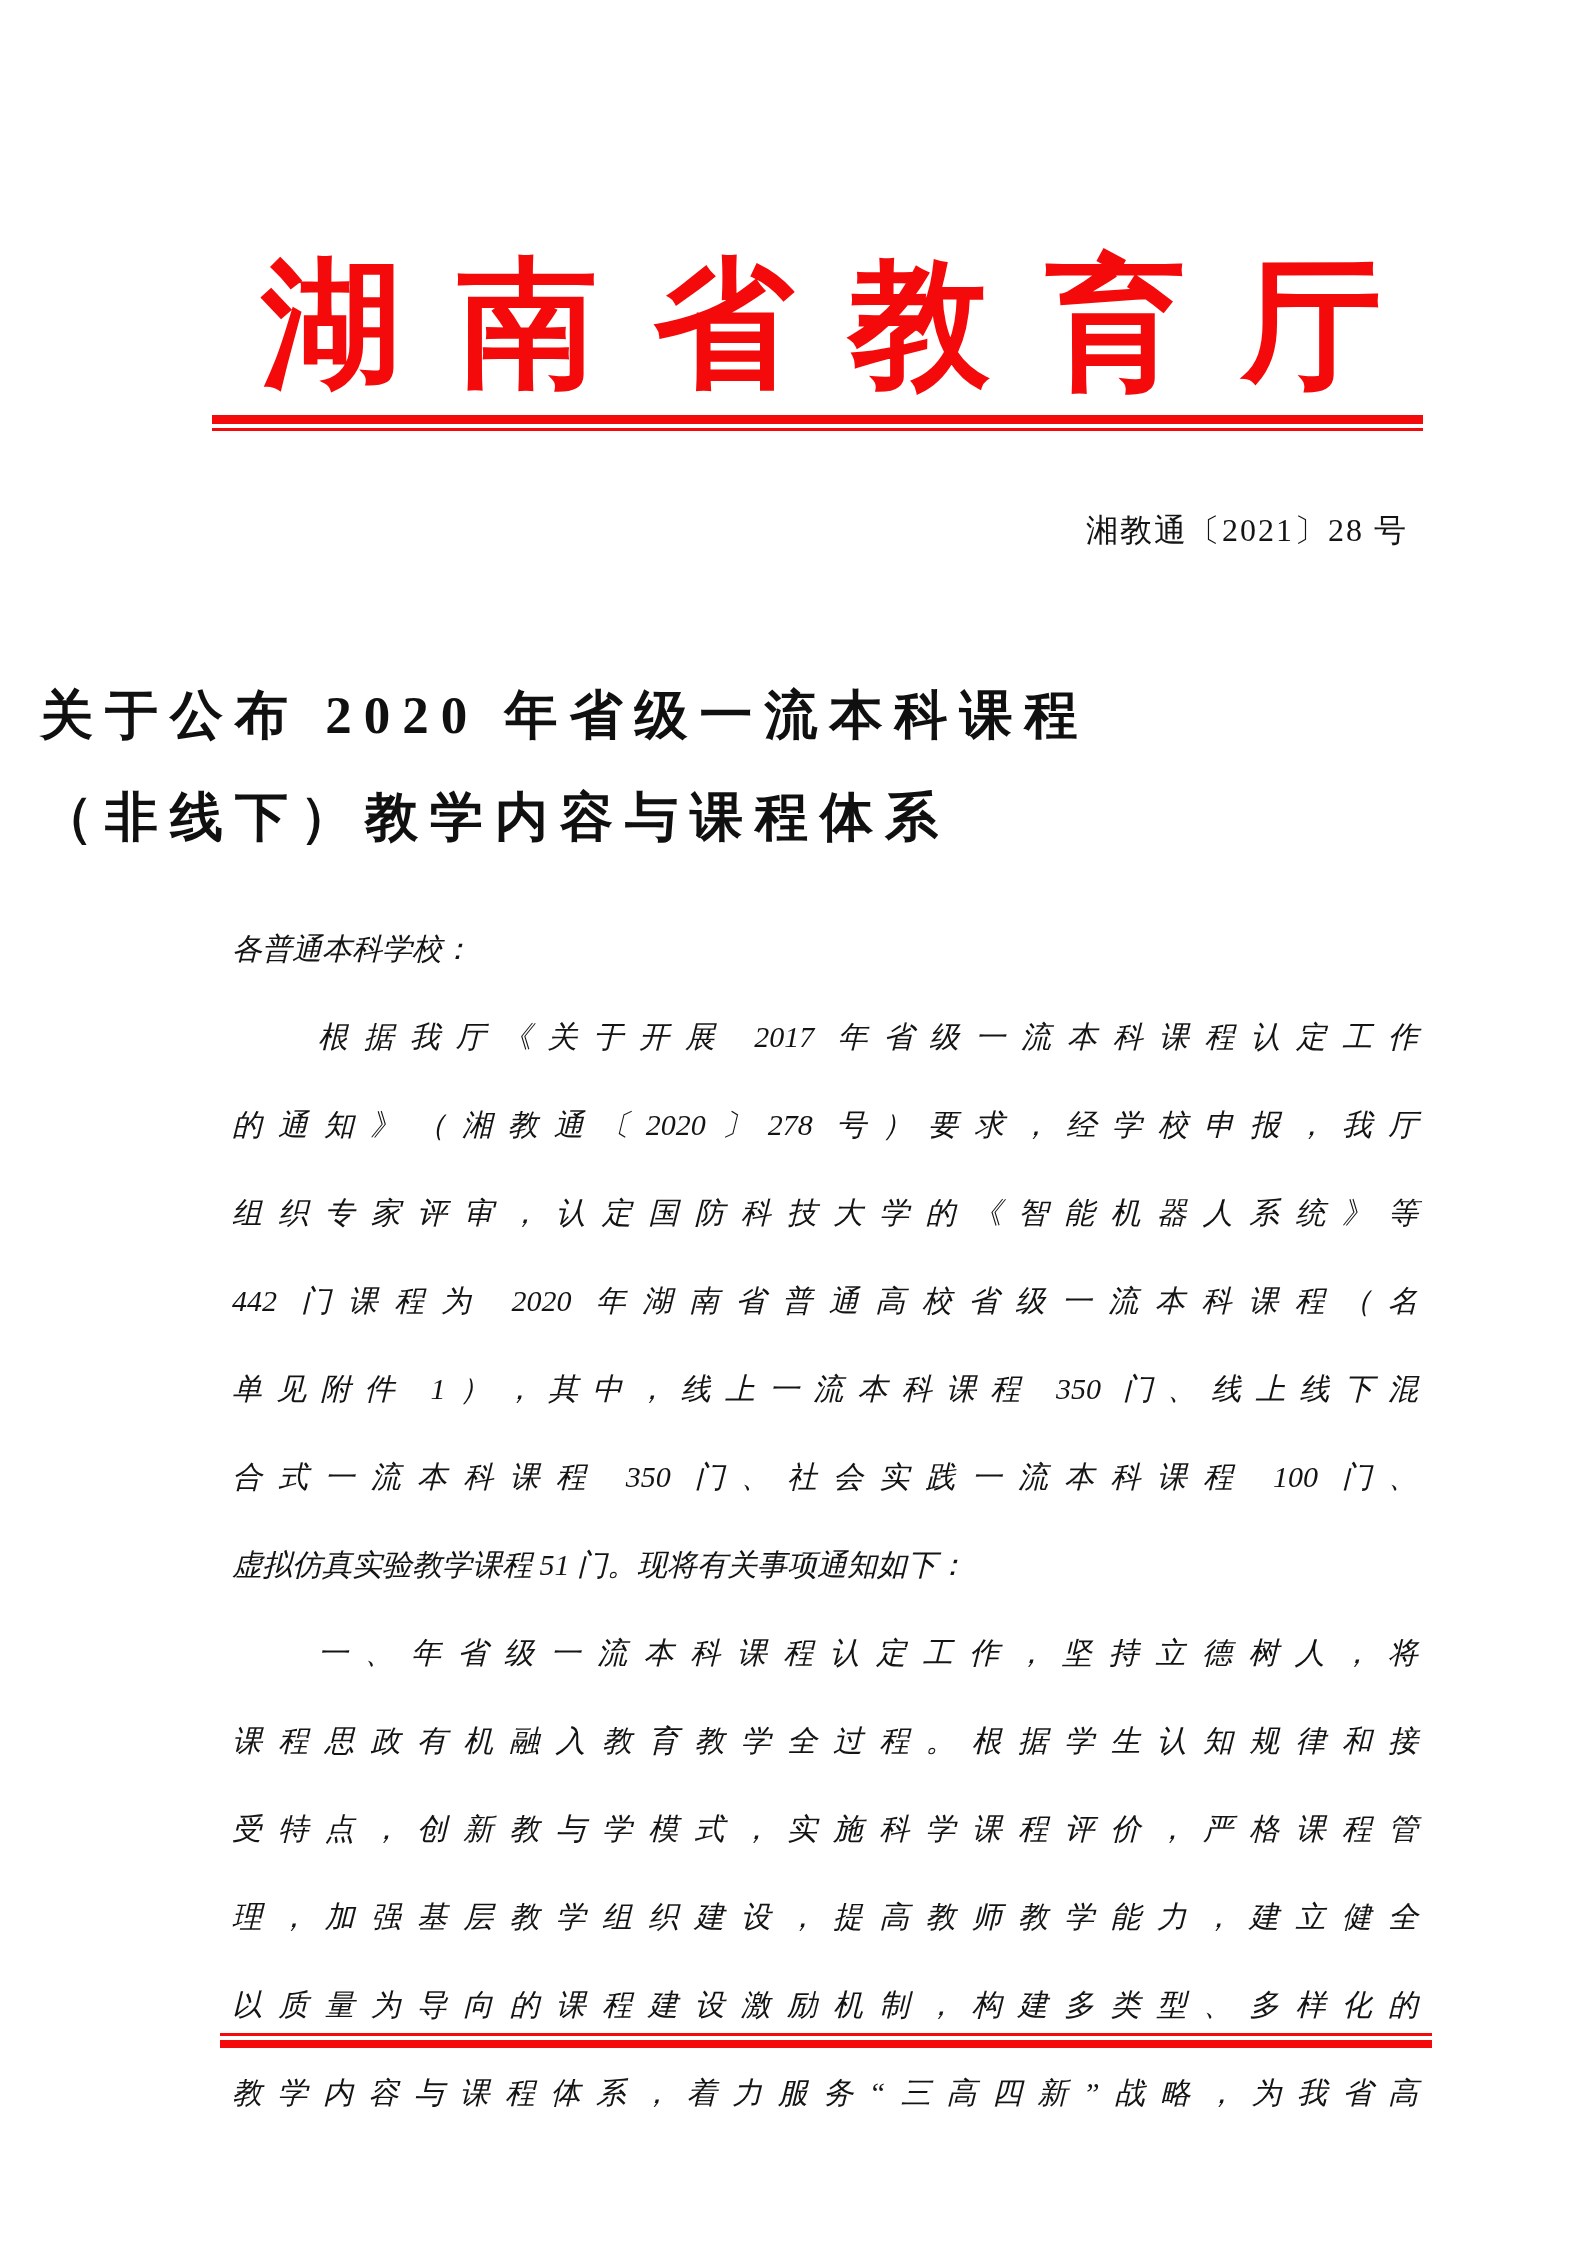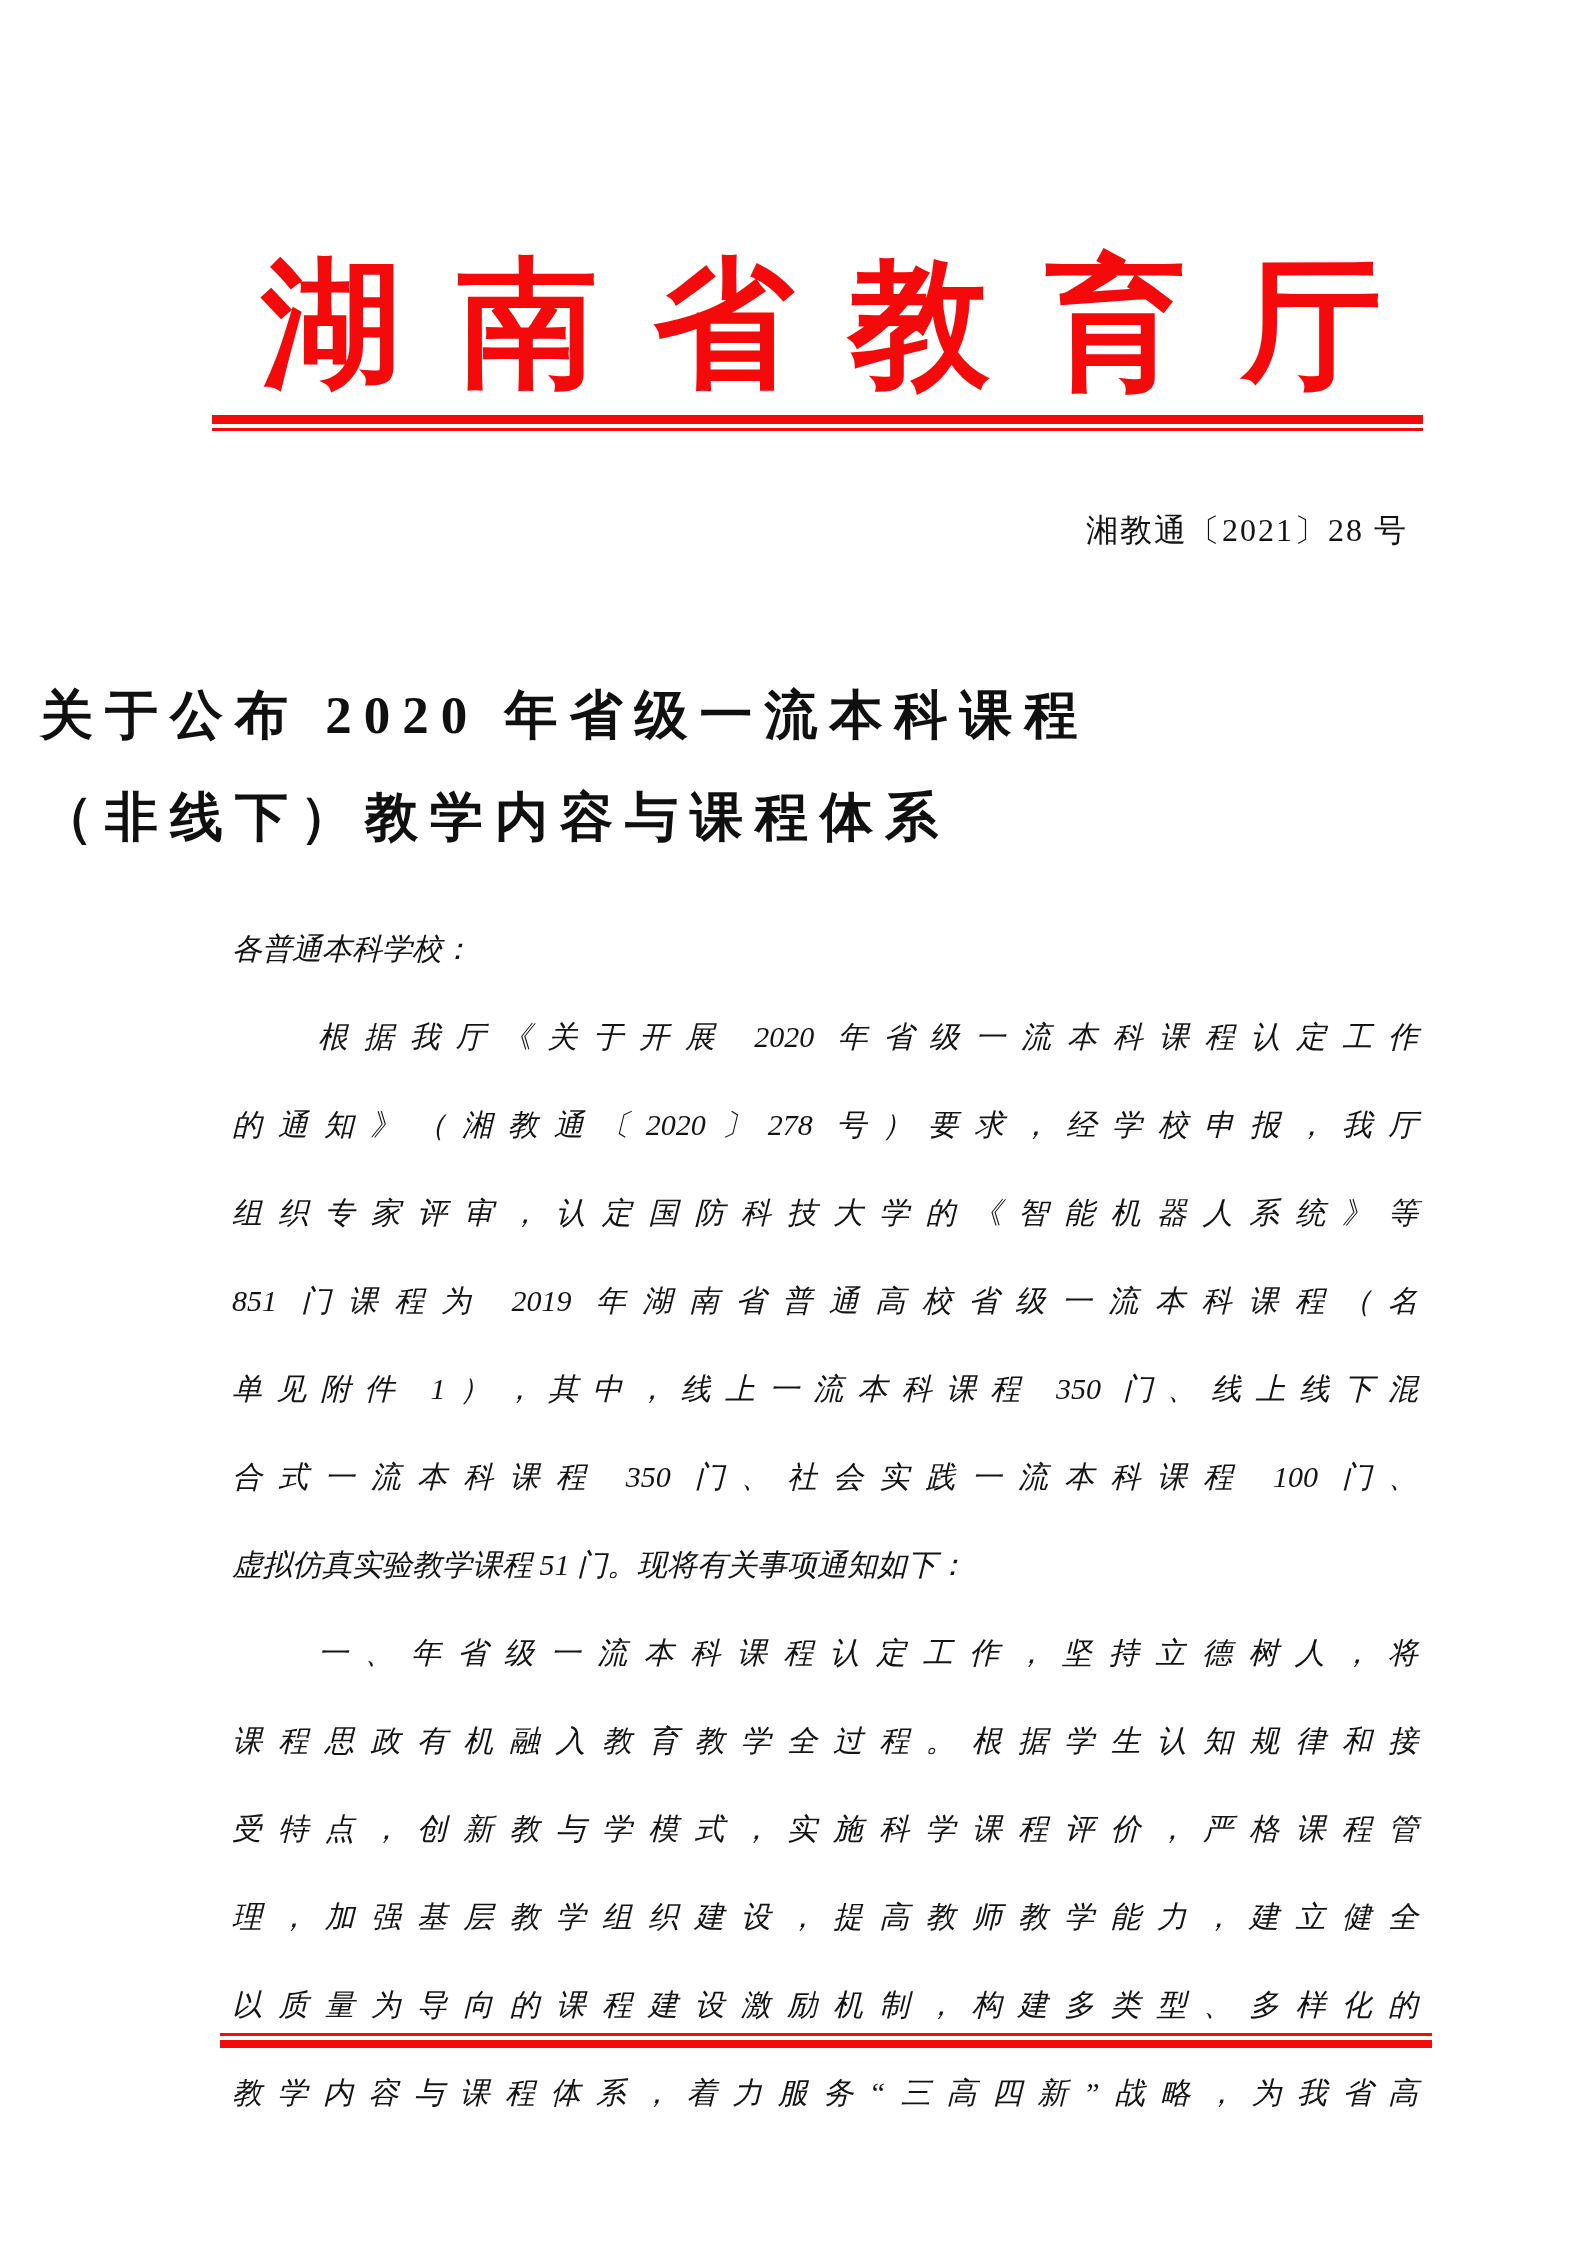--- a/index.html
+++ b/index.html
@@ -95,24 +95,24 @@
 
   <div class="doc-number">湘教通〔2021〕28 号</div>
 
   <h1 class="doc-title">
     <span class="t-line"><span>关于公布 2020 年省级一流本科课程</span></span>
     <span class="t-line"><span>（非线下）教学内容与课程体系</span></span>
   </h1>
 
   <main class="body-text">
     <div class="bline left">各普通本科学校：</div>
-    <div class="bline indent">根据我厅《关于开展 2020 年省级一流本科课程认定工作</div>
+    <div class="bline indent">根据我厅《关于开展 2017 年省级一流本科课程认定工作</div>
     <div class="bline">的通知》（湘教通〔2020〕278 号）要求，经学校申报，我厅</div>
     <div class="bline">组织专家评审，认定国防科技大学的《智能机器人系统》等</div>
-    <div class="bline">851 门课程为 2019 年湖南省普通高校省级一流本科课程（名</div>
+    <div class="bline">442 门课程为 2020 年湖南省普通高校省级一流本科课程（名</div>
     <div class="bline">单见附件 1），其中，线上一流本科课程 350 门、线上线下混</div>
     <div class="bline">合式一流本科课程 350 门、社会实践一流本科课程 100 门、</div>
     <div class="bline left">虚拟仿真实验教学课程 51 门。现将有关事项通知如下：</div>
     <div class="bline indent">一、年省级一流本科课程认定工作，坚持立德树人，将</div>
     <div class="bline">课程思政有机融入教育教学全过程。根据学生认知规律和接</div>
     <div class="bline">受特点，创新教与学模式，实施科学课程评价，严格课程管</div>
     <div class="bline">理，加强基层教学组织建设，提高教师教学能力，建立健全</div>
     <div class="bline">以质量为导向的课程建设激励机制，构建多类型、多样化的</div>
     <div class="bline">教学内容与课程体系，着力服务“三高四新”战略，为我省高</div>
   </main>

